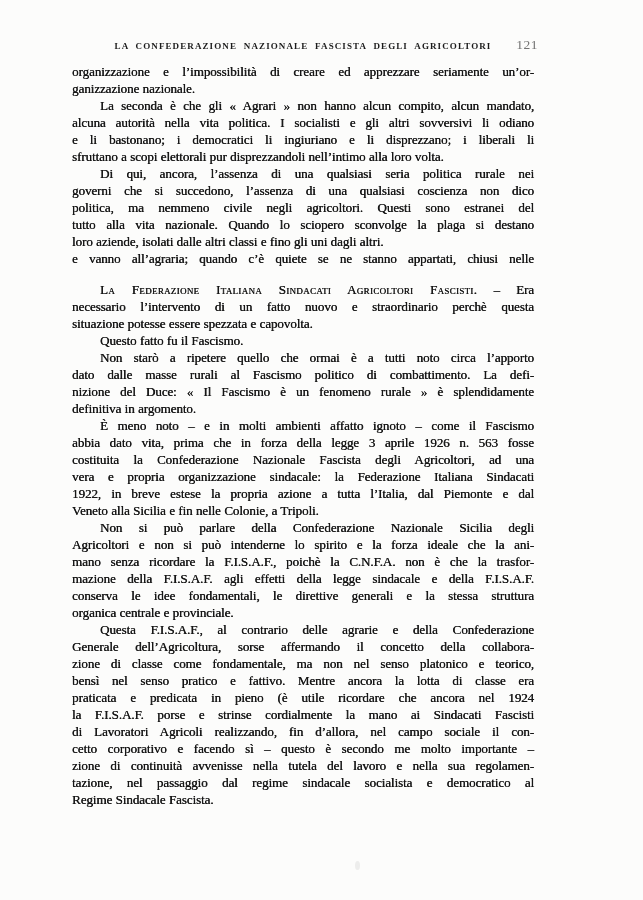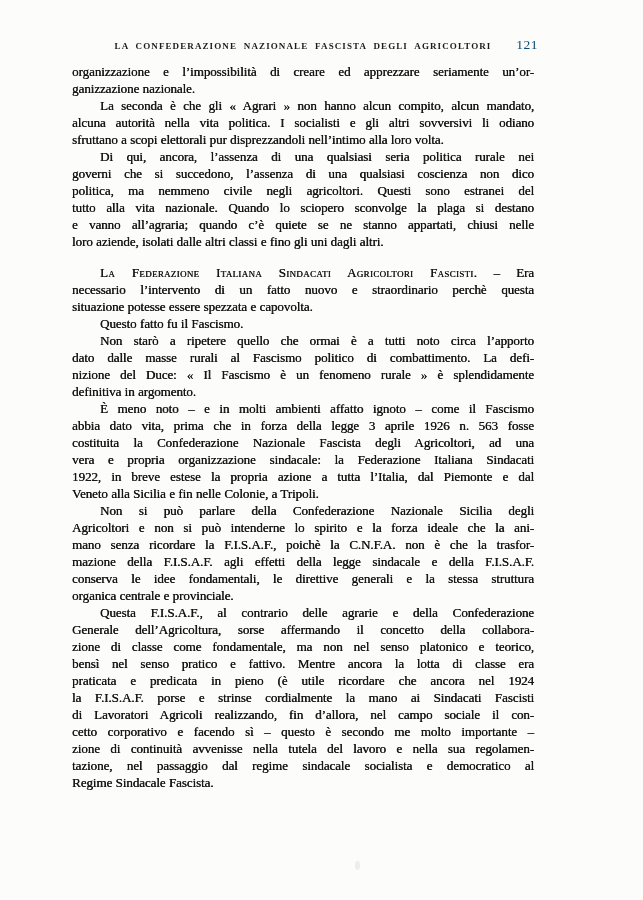--- a/index.html
+++ b/index.html
@@ -39,21 +39,21 @@
     word-spacing: 3.5px;
     color: #1b1b1b;
     white-space: nowrap;
   }
   .page-number {
     position: absolute;
     right: -4px;
     top: 0;
     font-size: 13.5px;
     letter-spacing: 0.5px;
-    color: #0c4a6e;
+    color: #737373;
   }
   .text-block {
     position: absolute;
     left: 72px;
     top: 63px;
     width: 462px;
     text-shadow: 0.3px 0 0 currentColor;
   }
   .line {
     font-size: 13.1px;
@@ -98,29 +98,30 @@
   </div>
 
   <div class="text-block">
       <div class="para">
         <div class="line">organizzazione e l’impossibilità di creare ed apprezzare seriamente un’or-</div>
         <div class="line end">ganizzazione nazionale.</div>
       </div>
       <div class="para indent">
         <div class="line">La seconda è che gli « Agrari » non hanno alcun compito, alcun mandato,</div>
         <div class="line">alcuna autorità nella vita politica. I socialisti e gli altri sovversivi li odiano</div>
+        <div class="line">e li bastonano; i democratici li ingiuriano e li disprezzano; i liberali li</div>
         <div class="line end">sfruttano a scopi elettorali pur disprezzandoli nell’intimo alla loro volta.</div>
       </div>
       <div class="para indent">
         <div class="line">Di qui, ancora, l’assenza di una qualsiasi seria politica rurale nei</div>
         <div class="line">governi che si succedono, l’assenza di una qualsiasi coscienza non dico</div>
         <div class="line">politica, ma nemmeno civile negli agricoltori. Questi sono estranei del</div>
         <div class="line">tutto alla vita nazionale. Quando lo sciopero sconvolge la plaga si destano</div>
+        <div class="line end">loro aziende, isolati dalle altri classi e fino gli uni dagli altri.</div>
         <div class="line">e vanno all’agraria; quando c’è quiete se ne stanno appartati, chiusi nelle</div>
-        <div class="line end">loro aziende, isolati dalle altri classi e fino gli uni dagli altri.</div>
       </div>
       <div class="para indent sp">
         <div class="line"><span class="sc">La Federazione Italiana Sindacati Agricoltori Fascisti.</span><span> – Era</span></div>
         <div class="line">necessario l’intervento di un fatto nuovo e straordinario perchè questa</div>
         <div class="line end">situazione potesse essere spezzata e capovolta.</div>
       </div>
       <div class="para indent">
         <div class="line end">Questo fatto fu il Fascismo.</div>
       </div>
       <div class="para indent">

